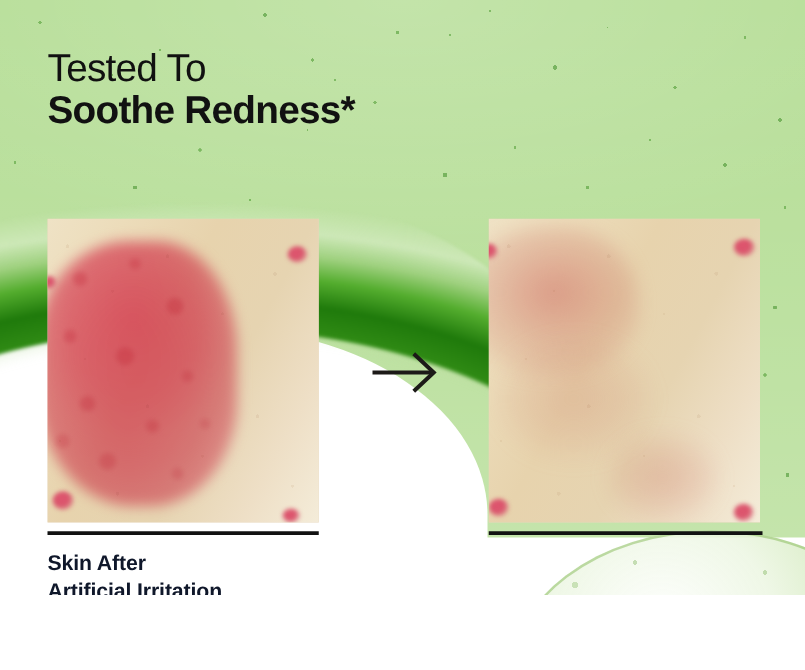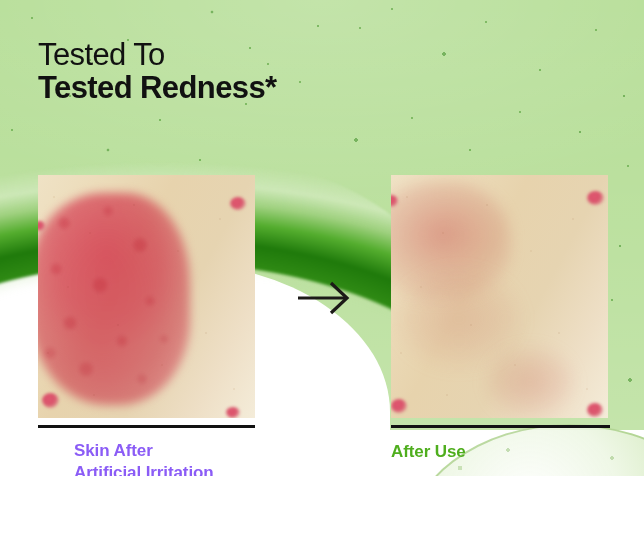--- a/index.html
+++ b/index.html
@@ -336,21 +336,21 @@
   .rule.right { left: 391px; top: 425px; width: 219px; }
 
   .caption {
     position: absolute;
     font-size: 17px;
     font-weight: 600;
     line-height: 1.32;
     letter-spacing: -0.1px;
     white-space: pre-line;
   }
-  .caption.left  { left: 38px;  top: 440px; color: #8b5cf6; margin-left: 36px; }
+  .caption.left  { left: 38px;  top: 440px; color: #0f172a; }
   .caption.right { left: 391px; top: 441px; color: #4fae1e; }
 </style>
 </head>
 <body>
 
 <div id="stage">
 
   <div class="bg-base"></div>
   <div class="bg-sheen"></div>
   <div class="bg-speckle"></div>
@@ -359,21 +359,21 @@
   <div class="bg-white-bottom"></div>
 
   <div class="ribbon-glow"></div>
   <div class="ribbon"></div>
 
   <div class="blob-br"></div>
   <div class="blob-br-speck"></div>
 
   <div class="headline">
     <span class="l1">Tested To</span>
-    <span class="l2">Tested Redness*</span>
+    <span class="l2">Soothe Redness*</span>
   </div>
 
   <div class="photo left">
     <div class="skin-base"></div>
     <div class="skin-texture"></div>
     <div class="rash-strong"></div>
     <div class="rash-strong-mottle"></div>
     <div class="blemish" style="left:192px; top:22px; width:16px; height:13px;"></div>
     <div class="blemish" style="left:-4px;  top:46px; width:11px; height:10px;"></div>
     <div class="blemish" style="left:4px;   top:218px;width:17px; height:15px;"></div>
@@ -397,15 +397,14 @@
     <div class="blemish" style="left:-6px;  top:20px; width:13px; height:12px;"></div>
     <div class="blemish" style="left:0px;   top:224px;width:16px; height:14px;"></div>
     <div class="blemish" style="left:196px; top:228px;width:16px; height:14px;"></div>
   </div>
 
   <div class="rule left"></div>
   <div class="rule right"></div>
 
   <div class="caption left">Skin After
 Artificial Irritation</div>
-  <div class="caption right">After Use</div>
 
 </div>
 
 </body></html>

